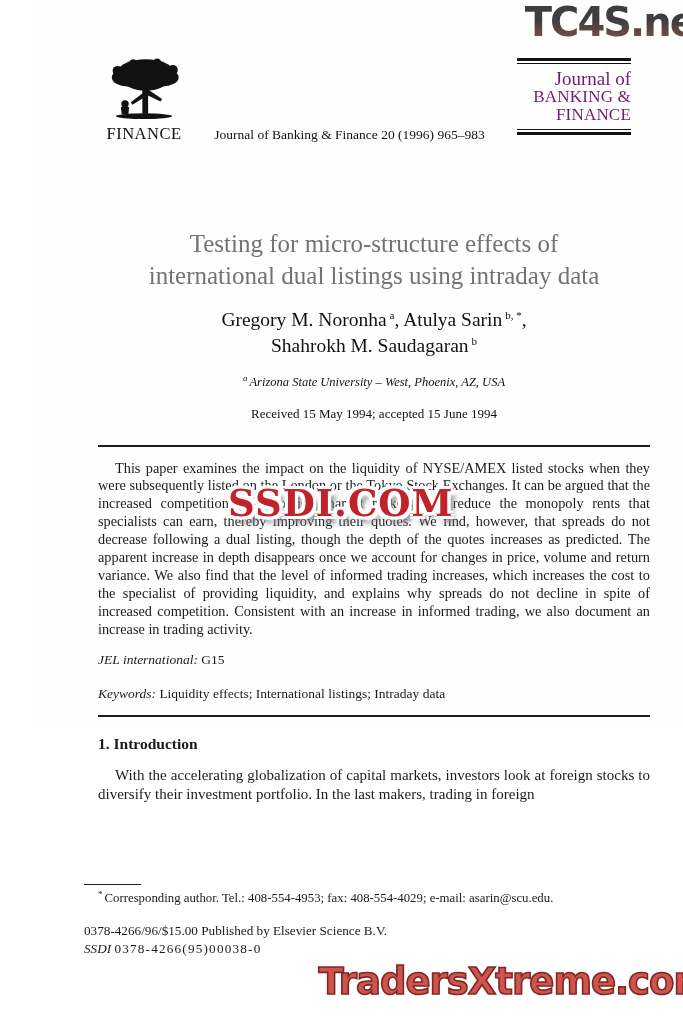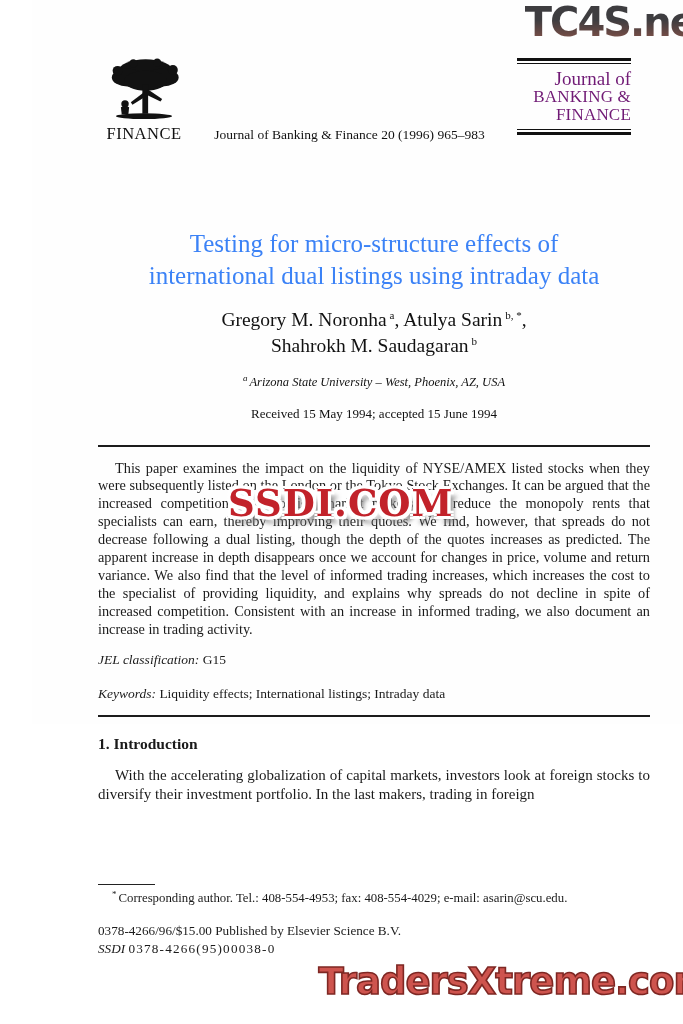--- a/index.html
+++ b/index.html
@@ -31,41 +31,41 @@
   .mh-rule-thick{height:3px;background:#111;}
   .mh-rule-thin{height:1px;background:#111;}
   .mh-gap{height:2px;}
   .mh-text{padding:5px 0 6px 0;line-height:1.02;}
   .mh1{font-size:19px;}
   .mh2{font-size:17px;letter-spacing:.2px;}
   .mh3{font-size:17px;letter-spacing:.2px;}
 
   
   .content{position:absolute;left:66px;top:228px;width:552px;}
-  .title{margin:0;font-weight:400;font-size:25px;line-height:1.26;text-align:center;color:#3b82f6;}
+  .title{margin:0;font-weight:400;font-size:25px;line-height:1.26;text-align:center;color:#737373;}
   .title span{display:block;}
   .authors{margin-top:16px;text-align:center;font-size:19.5px;line-height:1.35;color:#111;}
   .authors sup{font-size:11px;margin-left:3px;}
   .affils{margin-top:12px;text-align:center;font-style:italic;font-size:12.5px;line-height:1.5;color:#111;}
   .affils sup{font-size:9px;margin-right:2px;}
   .affil-l2{display:block;}
   .received{margin-top:14px;text-align:center;font-size:13px;color:#111;}
   .rule-full{margin-top:23px;height:2px;background:#1c1c1c;}
   .abstract-head{margin-top:11px;font-weight:700;font-size:14.5px;}
   .abstract-text{margin:13px 0 0 0;font-size:14.3px;line-height:17.9px;
                  text-align:justify;text-indent:17px;}
   .jel{margin:13px 0 0 0;font-size:13.5px;}
   .kw{margin:18px 0 0 0;font-size:13.5px;}
   .it{font-style:italic;}
   .rule-full2{margin-top:13px;height:2px;background:#1c1c1c;}
   .sec-head{margin:18px 0 0 0;font-size:15.5px;font-weight:700;}
   .body-text{margin:13px 0 0 0;font-size:15px;line-height:19px;text-align:justify;text-indent:17px;}
 
   
-  .footarea{position:absolute;left:66px;top:884px;width:552px;}
+  .footarea{position:absolute;left:52px;top:884px;width:552px;}
   .footnote-rule{width:57px;height:1px;background:#222;}
   .footnote{margin:4px 0 0 0;font-size:12.8px;text-indent:14px;}
   .footnote sup{font-size:9px;margin-right:2px;}
   .imprint{margin:17px 0 0 0;font-size:13.2px;}
   .ssdi{margin:2px 0 0 0;font-size:13.2px;}
   .ssdi-num{letter-spacing:1.2px;}
 
   
   .dlsub{position:absolute;left:196px;top:485px;z-index:5;
          font-family:"DejaVu Serif", serif;font-weight:900;font-size:37px;
@@ -142,21 +142,21 @@
       <div><sup>a</sup><span>Arizona State University – West, Phoenix, AZ, USA</span></div>
     </div>
 
     <div class="received">Received 15 May 1994; accepted 15 June 1994</div>
 
     <div class="rule-full"></div>
 
     <p class="abstract-text">This paper examines the impact on the liquidity of NYSE/AMEX listed stocks when they were subsequently listed on the London or the Tokyo Stock Exchanges. It can be argued that the increased competition from foreign market makers will reduce the monopoly rents that specialists can earn, thereby improving their quotes. We find, however, that spreads do not decrease following a dual listing, though the depth of the quotes increases as predicted. The apparent increase in depth disappears once we account for changes in price, volume and return variance. We also find that the level of informed trading increases, which increases the cost to the specialist of providing liquidity, and explains why spreads do not decline in spite of increased competition. Consistent with an increase in informed trading, we also document an increase in trading activity.</p>
 
     <p class="jel">
-      <span class="it">JEL classification:</span>
+      <span class="it">JEL international:</span>
       <span>G15</span>
     </p>
 
     <p class="kw">
       <span class="it">Keywords:</span>
       <span>Liquidity effects; International listings; Intraday data</span>
     </p>
 
     <div class="rule-full2"></div>
 

